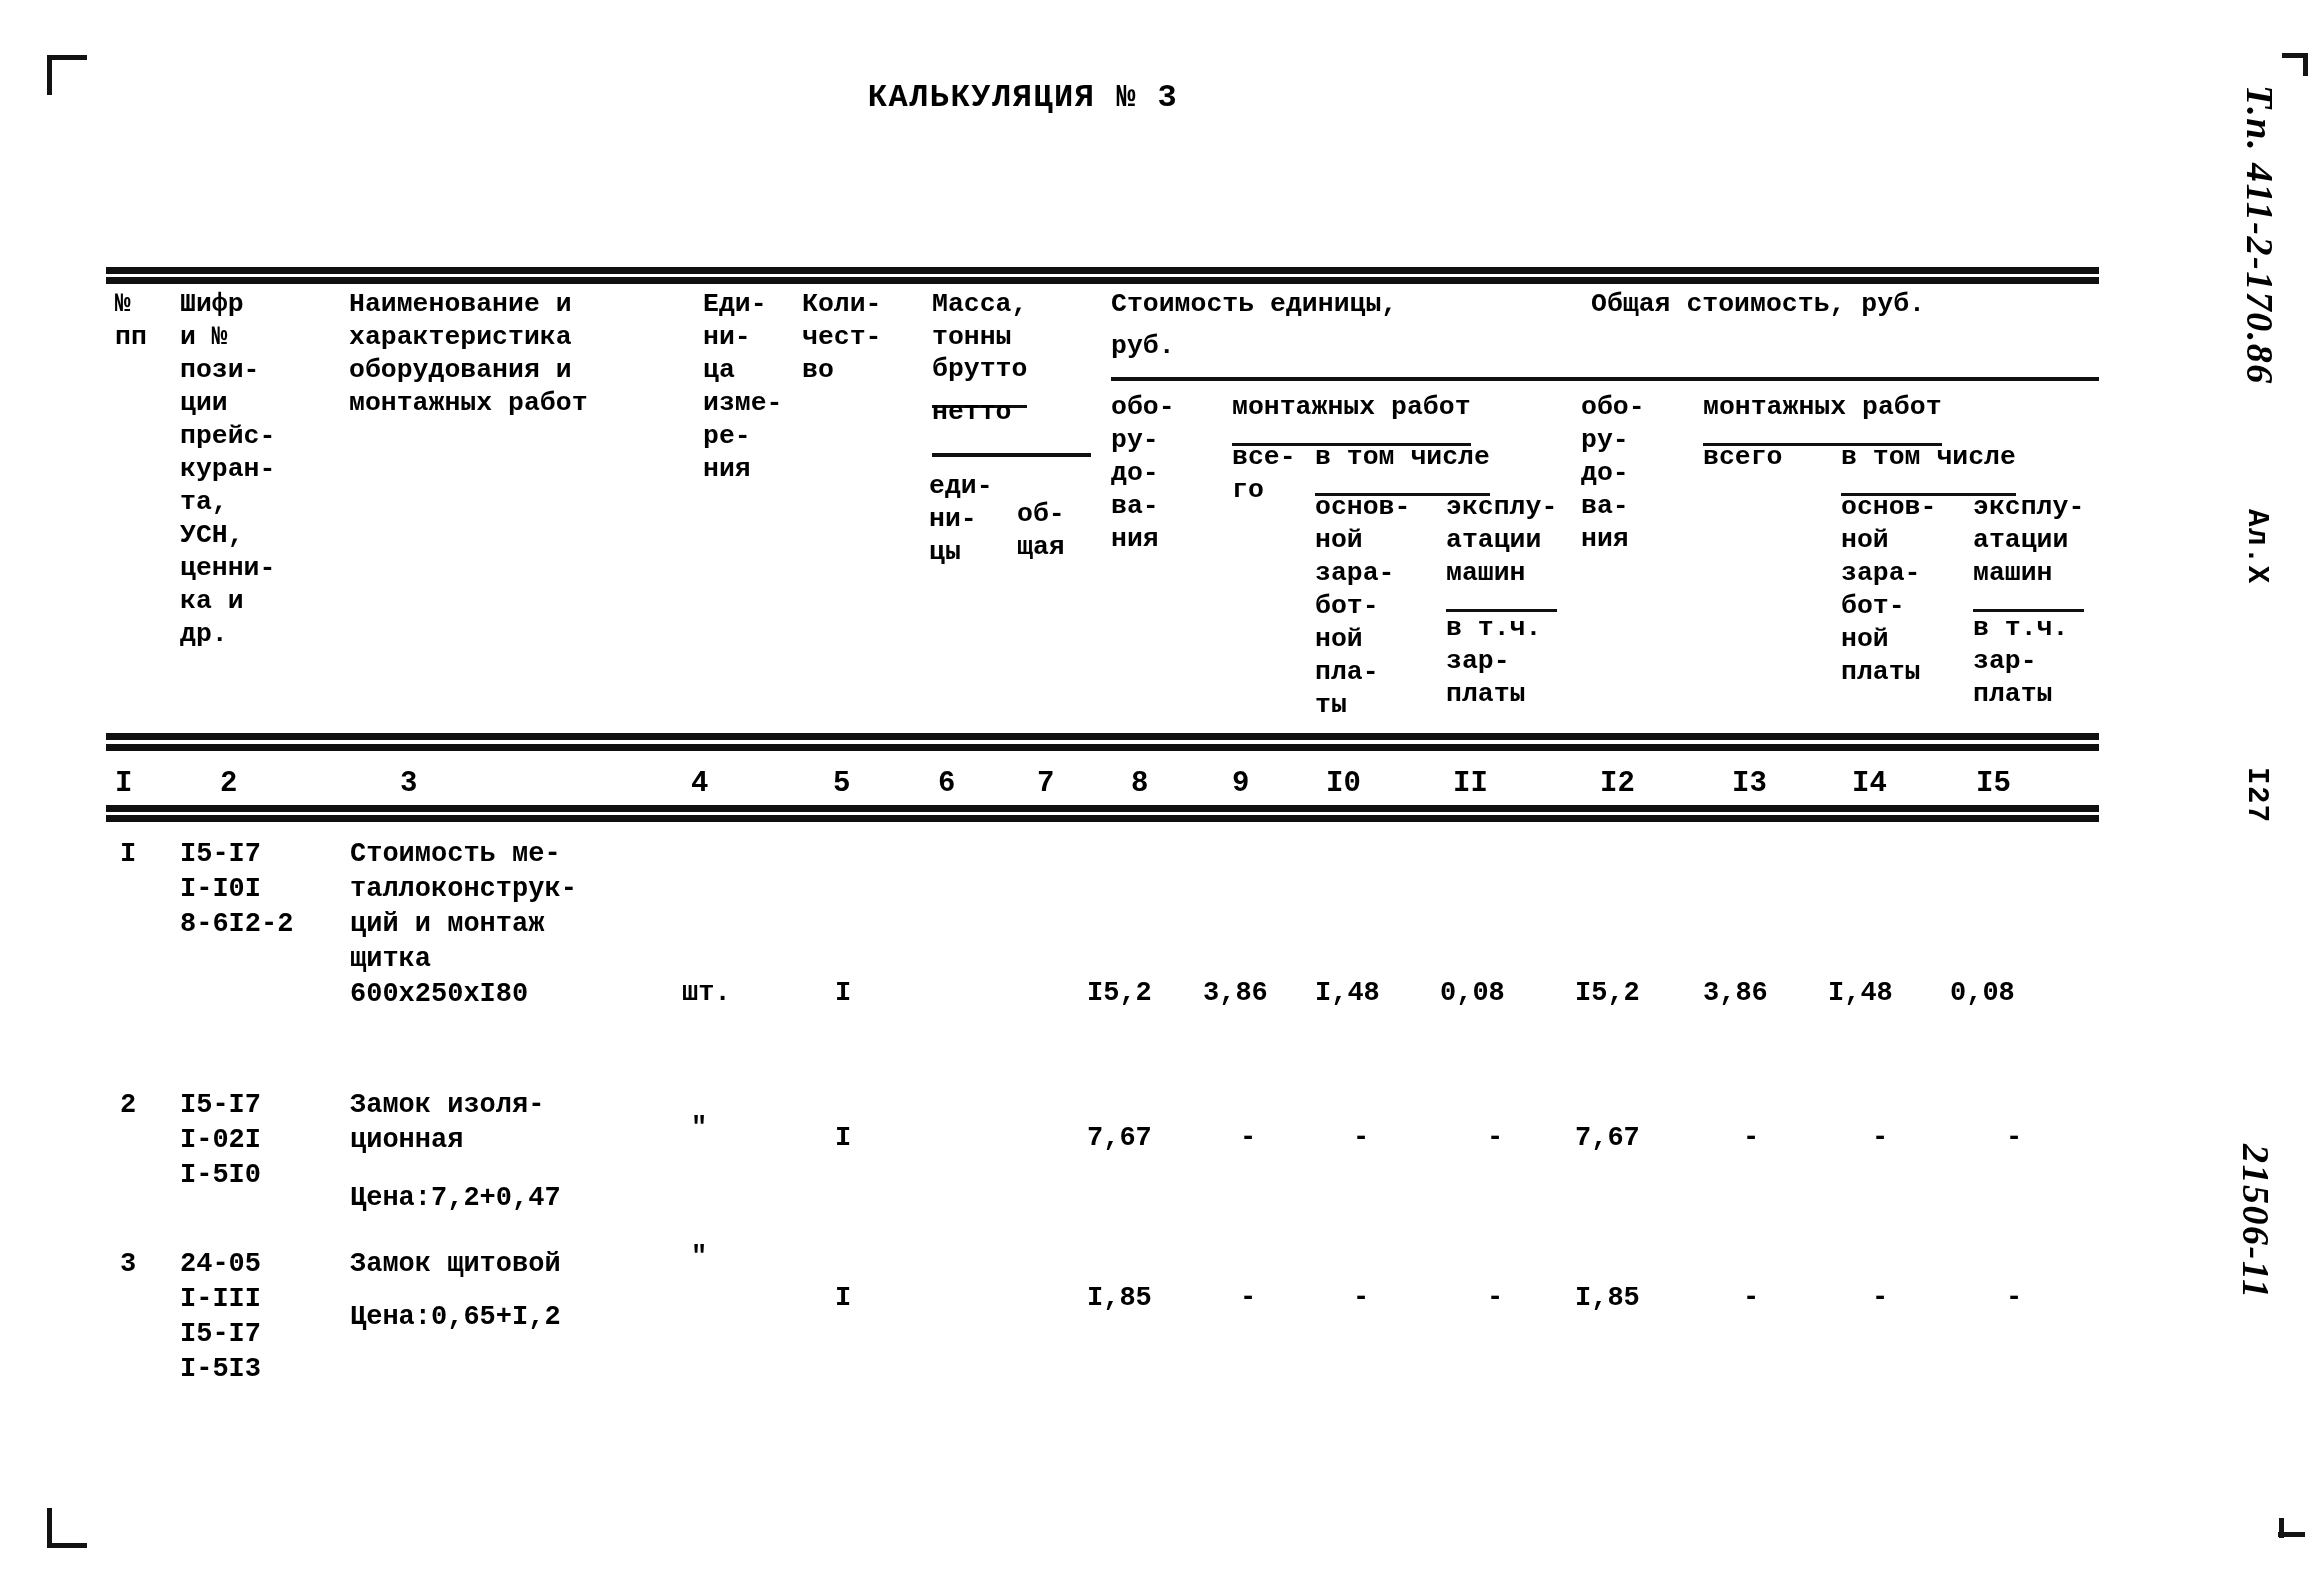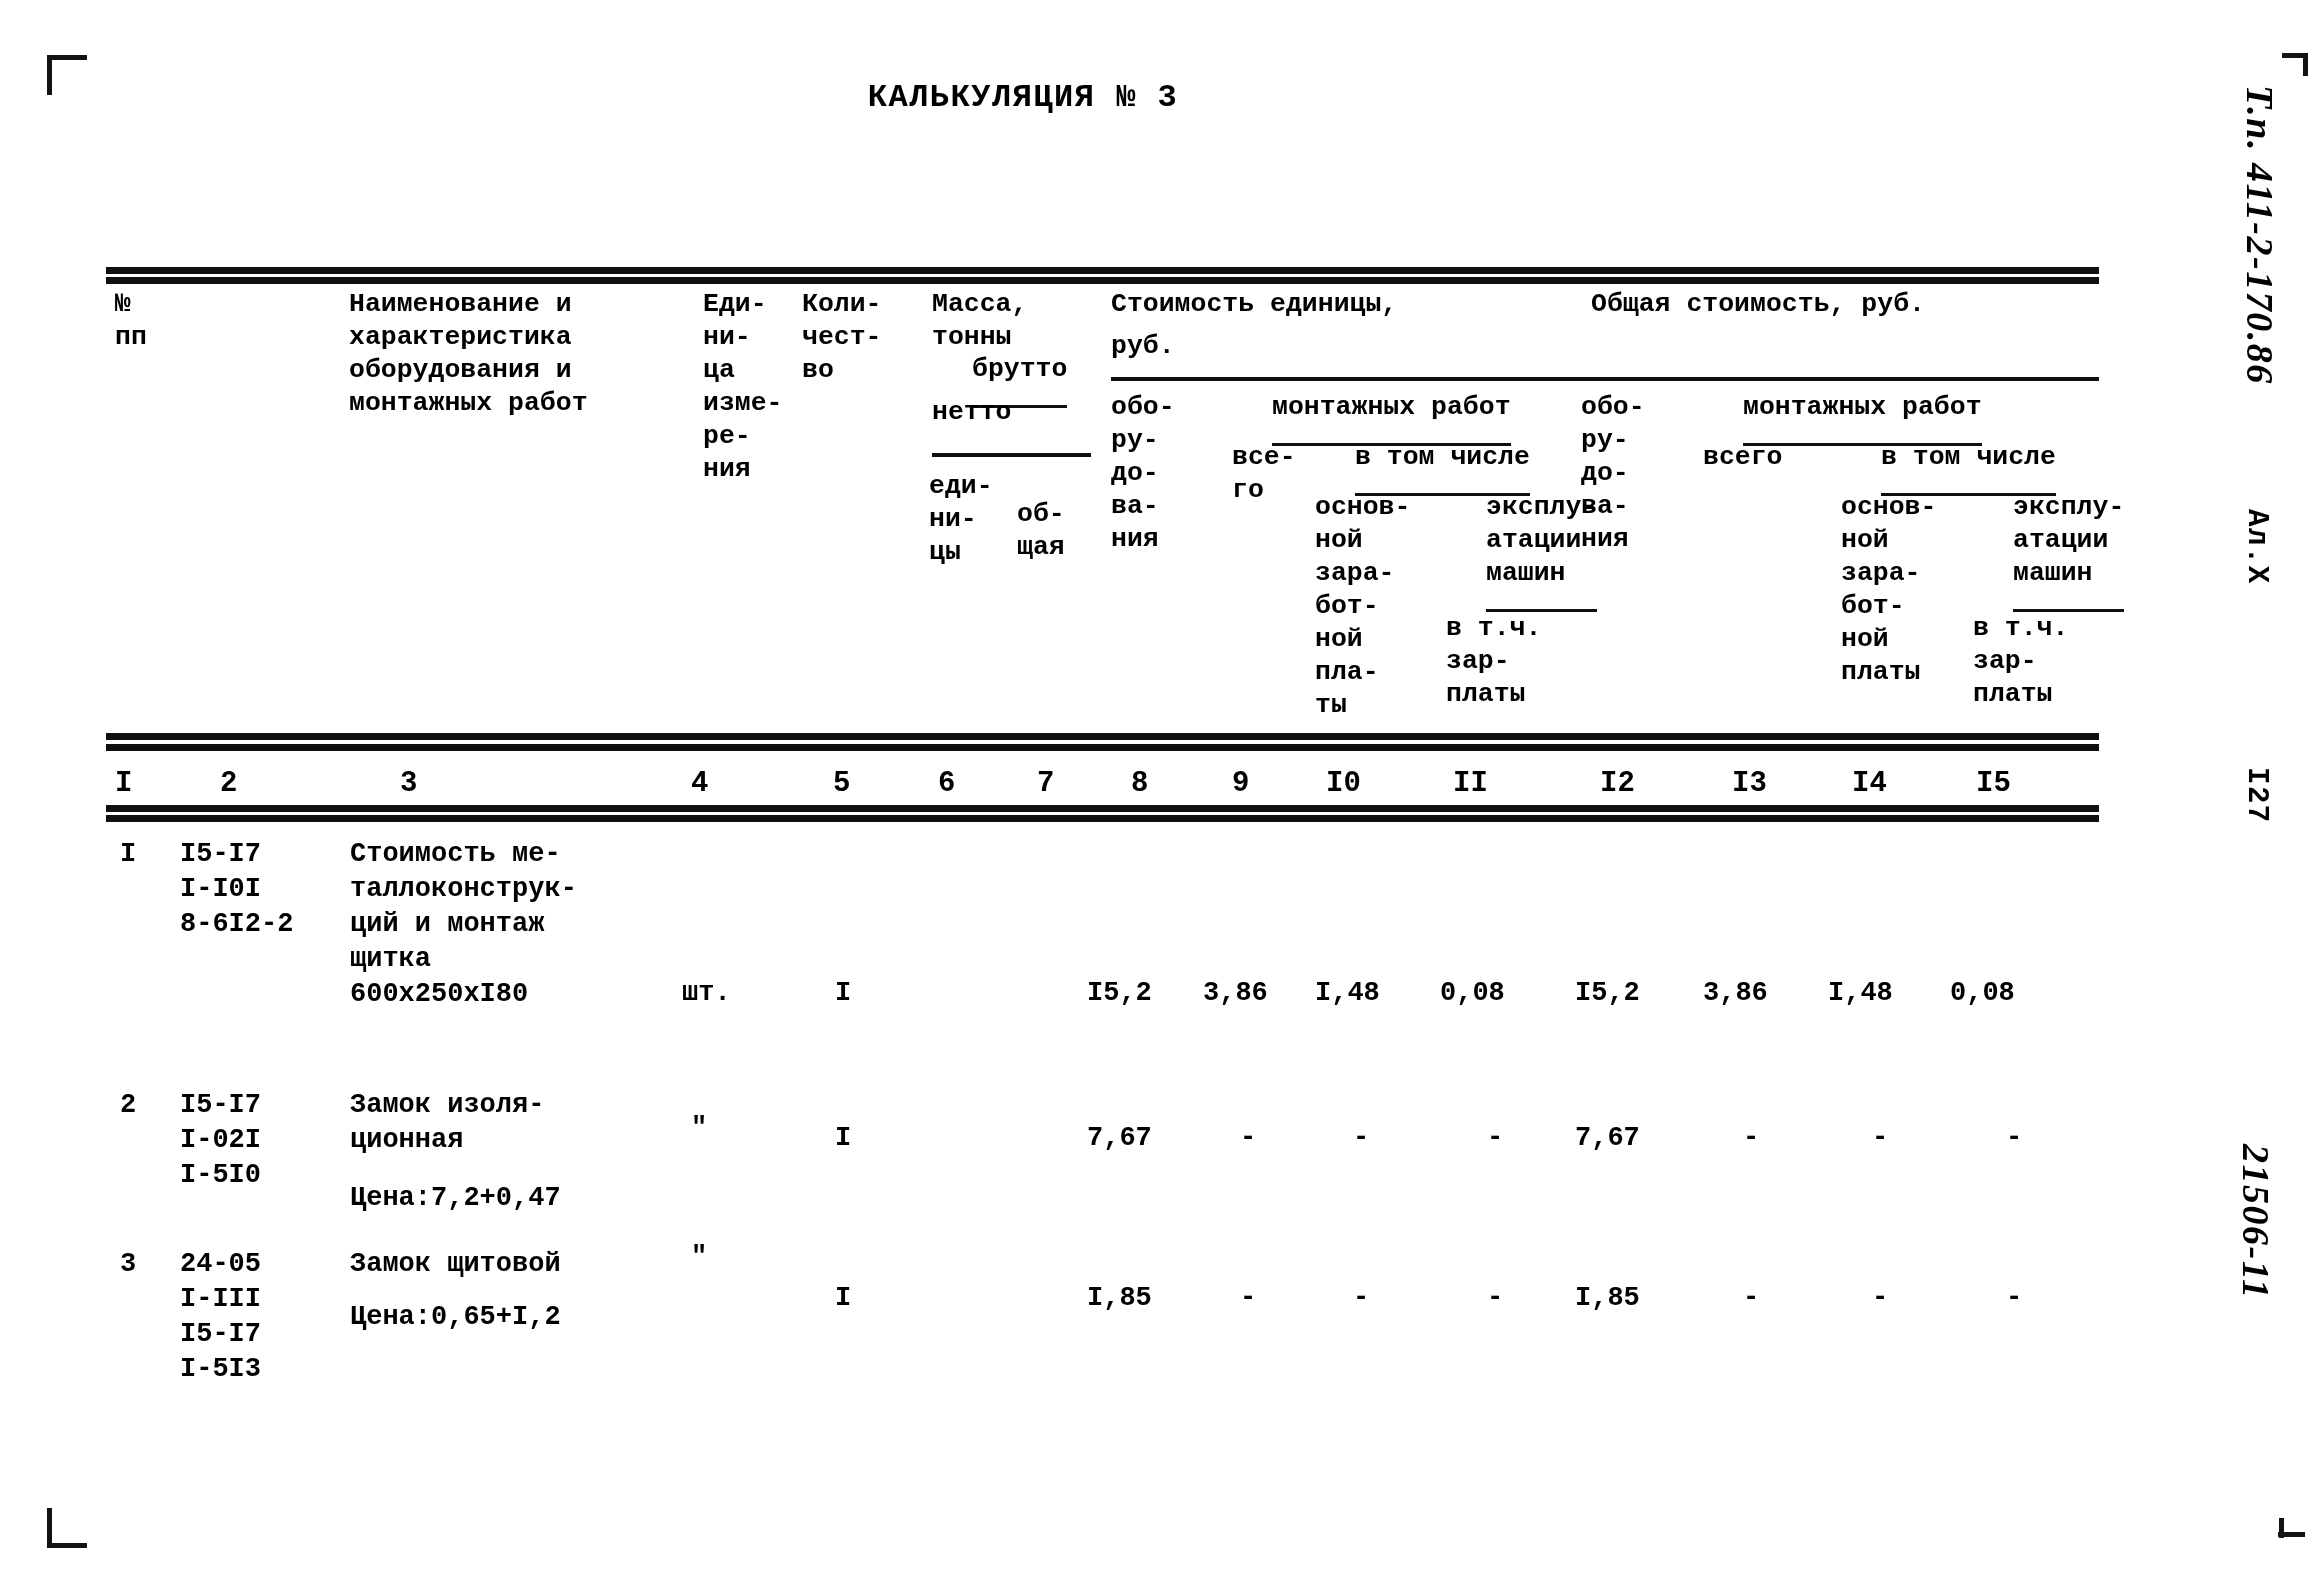--- a/index.html
+++ b/index.html
@@ -74,21 +74,20 @@
     position: absolute;
     font-size: 26.5px;
     line-height: 33px;
     font-weight: 700;
     white-space: pre;
     letter-spacing: 0px;
   }
   .hcell.u {
     border-bottom: 3.8px solid #101010;
     padding-bottom: 19px;
-    margin-left: 40px;
   }
 
   
   .colnum {
     position: absolute;
     font-size: 29px;
     font-weight: 700;
     top: 767px;
     white-space: pre;
   }
@@ -142,20 +141,31 @@
   <div class="rule thick" style="left:106px; top:744px; width:1993px;"></div>
   <div class="rule thick" style="left:106px; top:805px; width:1993px;"></div>
   <div class="rule thick" style="left:106px; top:815px; width:1993px;"></div>
 
   <div class="rule thin" style="left:1111px; top:377px; width:470px;"></div>
 
   <div class="rule thin" style="left:1581px; top:377px; width:518px;"></div>
 
   <div class="hcell" style="left:115px; top:288px;">№
 пп</div>
+  <div class="hcell" style="left:180px; top:288px;">Шифр
+и №
+пози-
+ции
+прейс-
+куран-
+та,
+УСН,
+ценни-
+ка и
+др.</div>
   <div class="hcell" style="left:349px; top:288px;">Наименование и
 характеристика
 оборудования и
 монтажных работ</div>
   <div class="hcell" style="left:703px; top:288px;">Еди-
 ни-
 ца
 изме-
 ре-
 ния</div>

